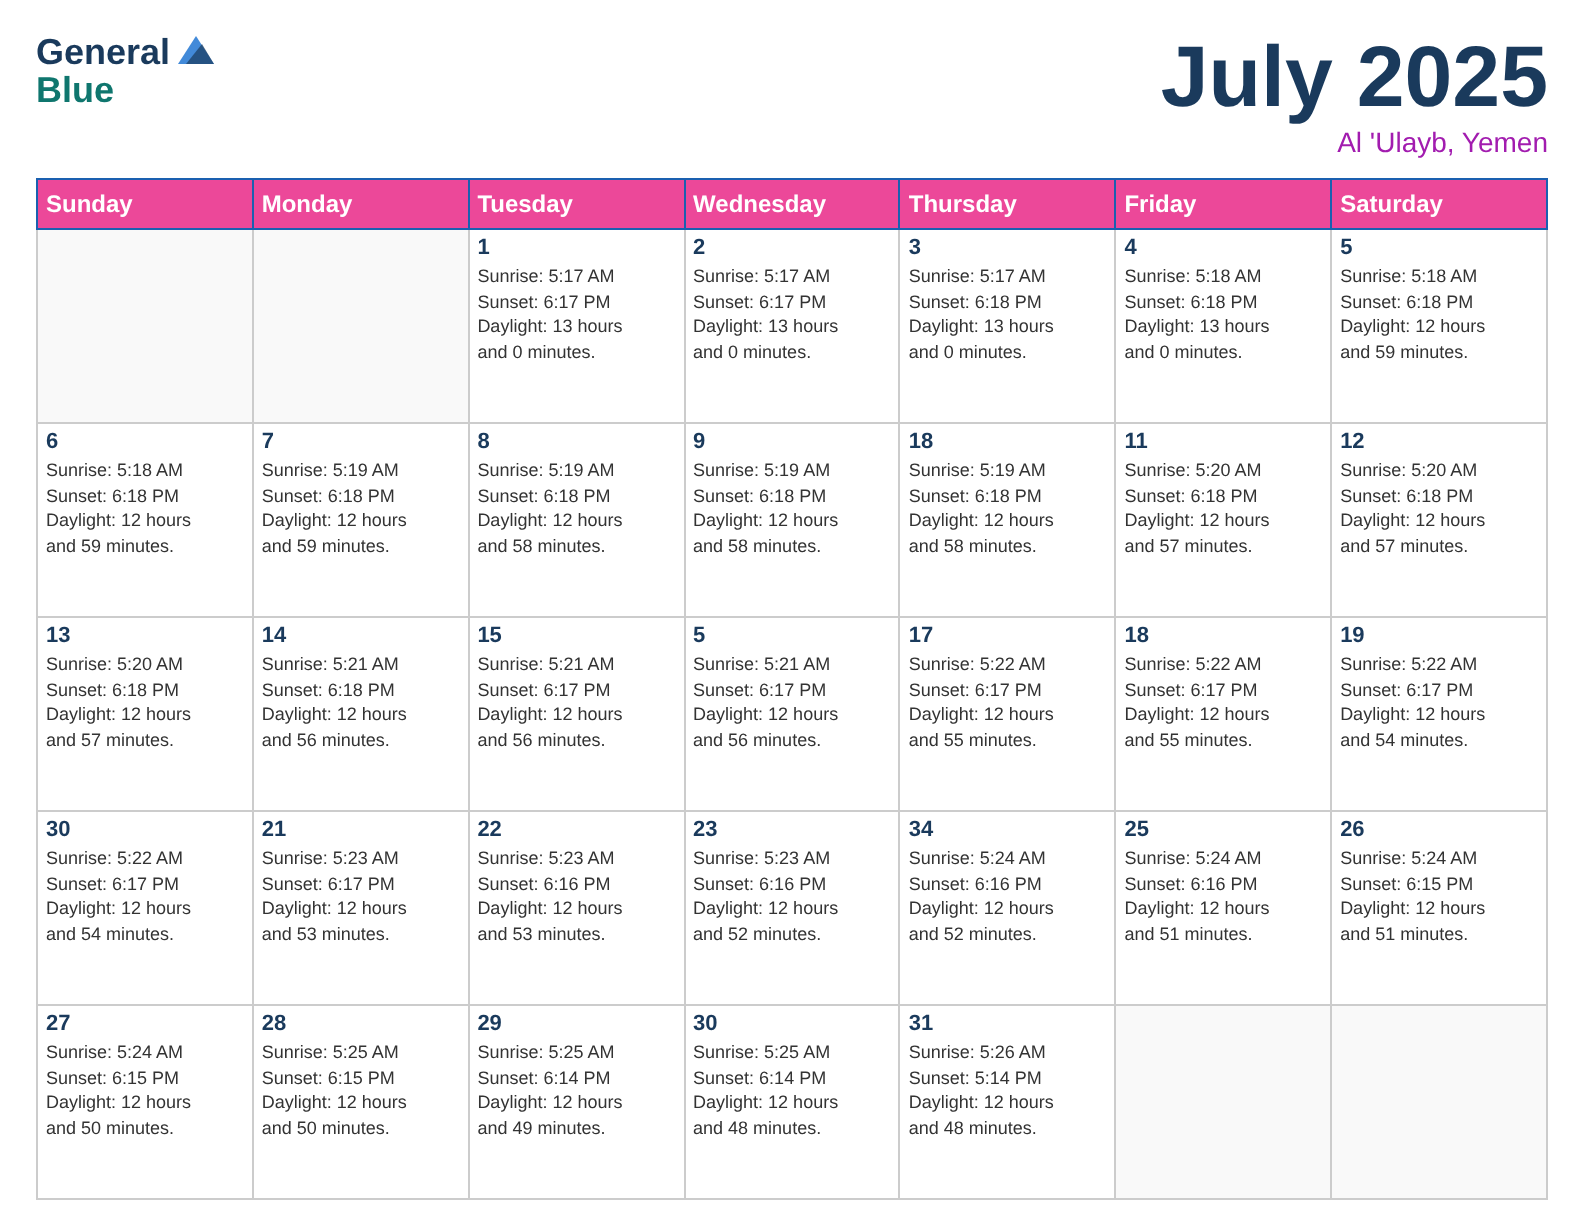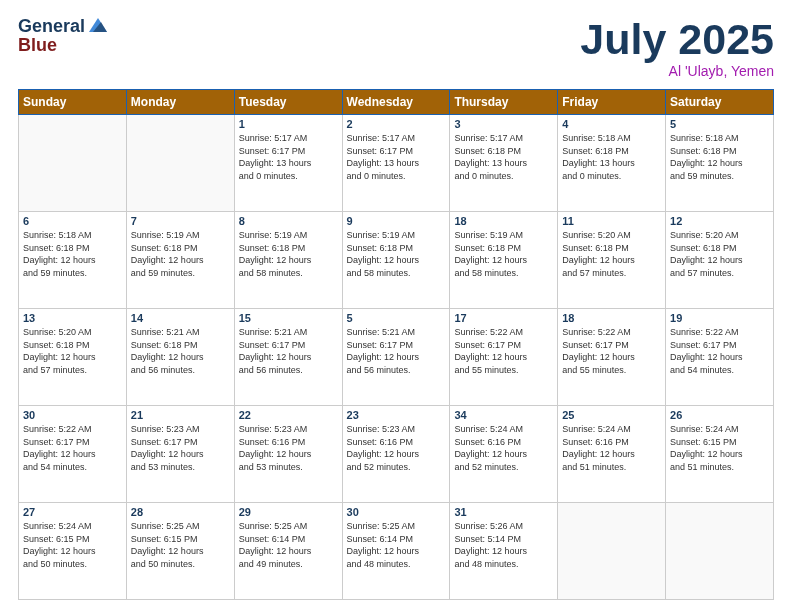--- a/index.html
+++ b/index.html
@@ -28,21 +28,21 @@
       align-items: center;
     }
     .logo-text-general {
       font-size: 18px;
       font-weight: bold;
       color: #1a3a5c;
     }
     .logo-text-blue {
       font-size: 18px;
       font-weight: bold;
-      color: #7f1d1d;
+      color: #0f766e;
     }
     .logo-icon {
       width: 22px;
       height: 22px;
       margin-left: 2px;
       position: relative;
       top: -2px;
     }
     .title-block {
       text-align: right;
@@ -58,21 +58,21 @@
       color: #a21caf;
     }
     .calendar {
       flex: 1;
       border: 1px solid #ccc;
       border-collapse: collapse;
       width: 100%;
       table-layout: fixed;
     }
     .calendar th {
-      background: #a16207;
+      background: #ec4899;
       color: #fff;
       font-size: 12px;
       font-weight: bold;
       padding: 5px 4px;
       text-align: left;
       border: 1px solid #1a60b0;
     }
     .calendar td {
       border: 1px solid #ccc;
       vertical-align: top;

